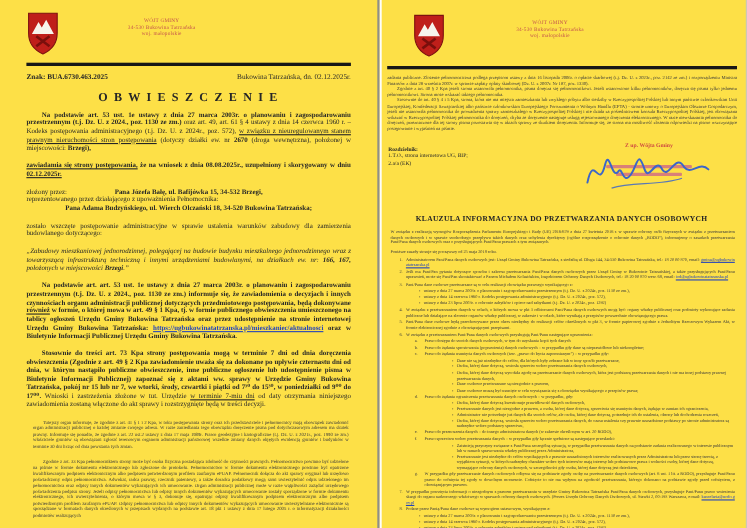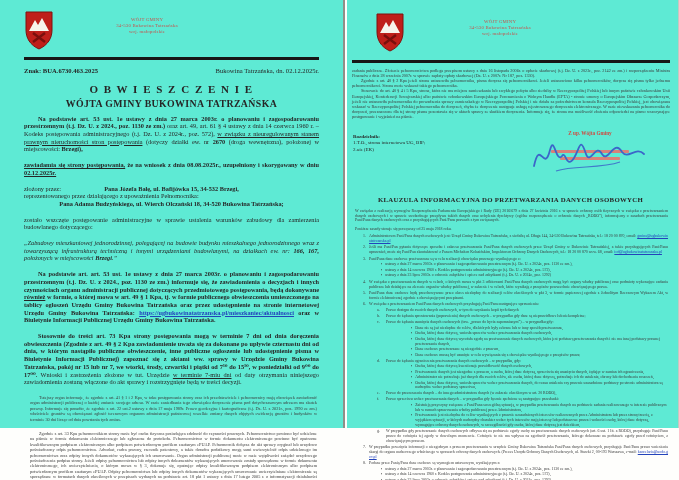--- a/index.html
+++ b/index.html
@@ -1,18 +1,18 @@
 <!DOCTYPE html>
 <html lang="pl"><head>
 <meta charset="utf-8">
 <style>
   html,body{margin:0;padding:0;background:#ffffff;}
   .canvas{position:relative;width:679px;height:480px;background:#fefefc;overflow:hidden;
           font-family:"Liberation Serif","DejaVu Serif",serif;color:#262626;}
-  .page{position:absolute;top:0;height:428px;background:#5eead4;box-sizing:border-box;}
+  .page{position:absolute;top:0;height:480px;background:#fde047;box-sizing:border-box;}
   .page-left{left:0;width:345px;border-right:2px solid #8f8f88;}
   .page-right{left:347px;width:332px;border-right:1px solid #c6c6bf;}
 
   
   .phead{position:relative;height:44px;margin:10px 24px 0 24px;}
   .phead.r{margin:12px 16px 0 16px;}
   .herb{position:absolute;left:0;top:0;width:30px;height:40px;}
   .stamp{position:absolute;left:58px;top:7px;width:130px;text-align:center;
          color:#c4534c;font-size:4.8px;line-height:5.8px;letter-spacing:.2px;filter:blur(.2px);}
   .rule{height:2.6px;background:#171717;margin:3px 24px 0 24px;}
@@ -84,21 +84,20 @@
       </div>
     </div>
     <div class="rule"></div>
 
     <div class="meta">
       <span class="ref">Znak: BUA.6730.463.2025</span>
       <span>Bukowina Tatrzańska, dn. 02.12.2025r.</span>
     </div>
 
     <div class="title1">O B W I E S Z C Z E N I E</div>
-    <div class="title2">WÓJTA GMINY BUKOWINA TATRZAŃSKA</div>
 
     <p class="body ind"><span class="b">Na podstawie art. 53 ust. 1e ustawy z dnia 27 marca 2003r. o planowaniu i zagospodarowaniu przestrzennym (t.j. Dz. U. z 2024., poz. 1130 ze zm.)</span><span> oraz art. 49, art. 61 § 4 ustawy z dnia 14 czerwca 1960 r. – Kodeks postępowania administracyjnego (t.j. Dz. U. z 2024r., poz. 572), </span><span class="u">w związku z nieuregulowanym stanem prawnym nieruchomości stron postępowania</span><span> (dotyczy działki ew. nr </span><span class="b">2670</span><span> (droga wewnętrzna), położonej w miejscowości: </span><span class="b">Brzegi),</span></p>
 
     <p class="body b" style="margin-top:8px;"><span class="u">zawiadamia się strony postępowania,</span><span> że na wniosek z dnia 08.08.2025r., uzupełniony i skorygowany w dniu </span><span class="u">02.12.2025r.</span></p>
 
     <div class="body appblock">
       <div class="appline"><span class="applabel">złożony przez:</span><span class="b">Pana Józefa Bałę, ul. Bafijówka 15, 34-532 Brzegi,</span></div>
       <div class="leftline">reprezentowanego przez działającego z upoważnienia Pełnomocnika:</div>
       <div class="appline"><span class="b">Pana Adama Budzyńskiego, ul. Wierch Olczański 18, 34-520 Bukowina Tatrzańska;</span></div>
     </div>

